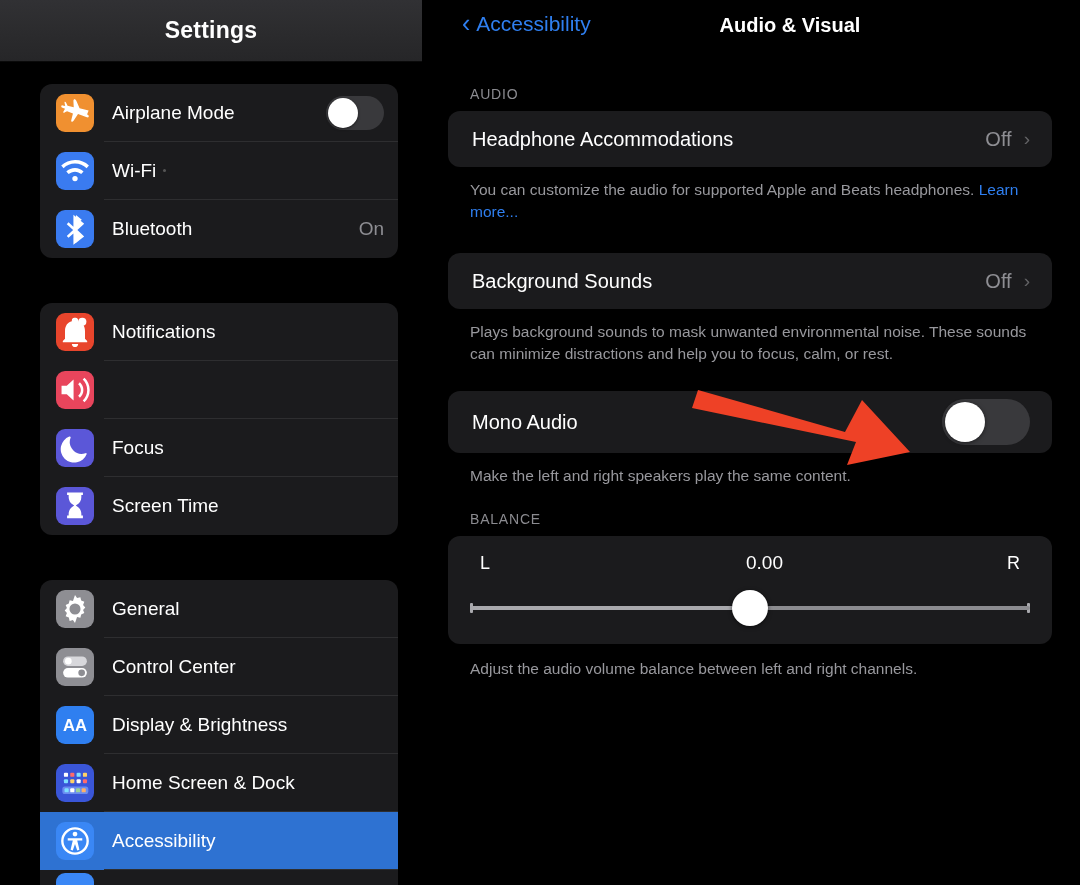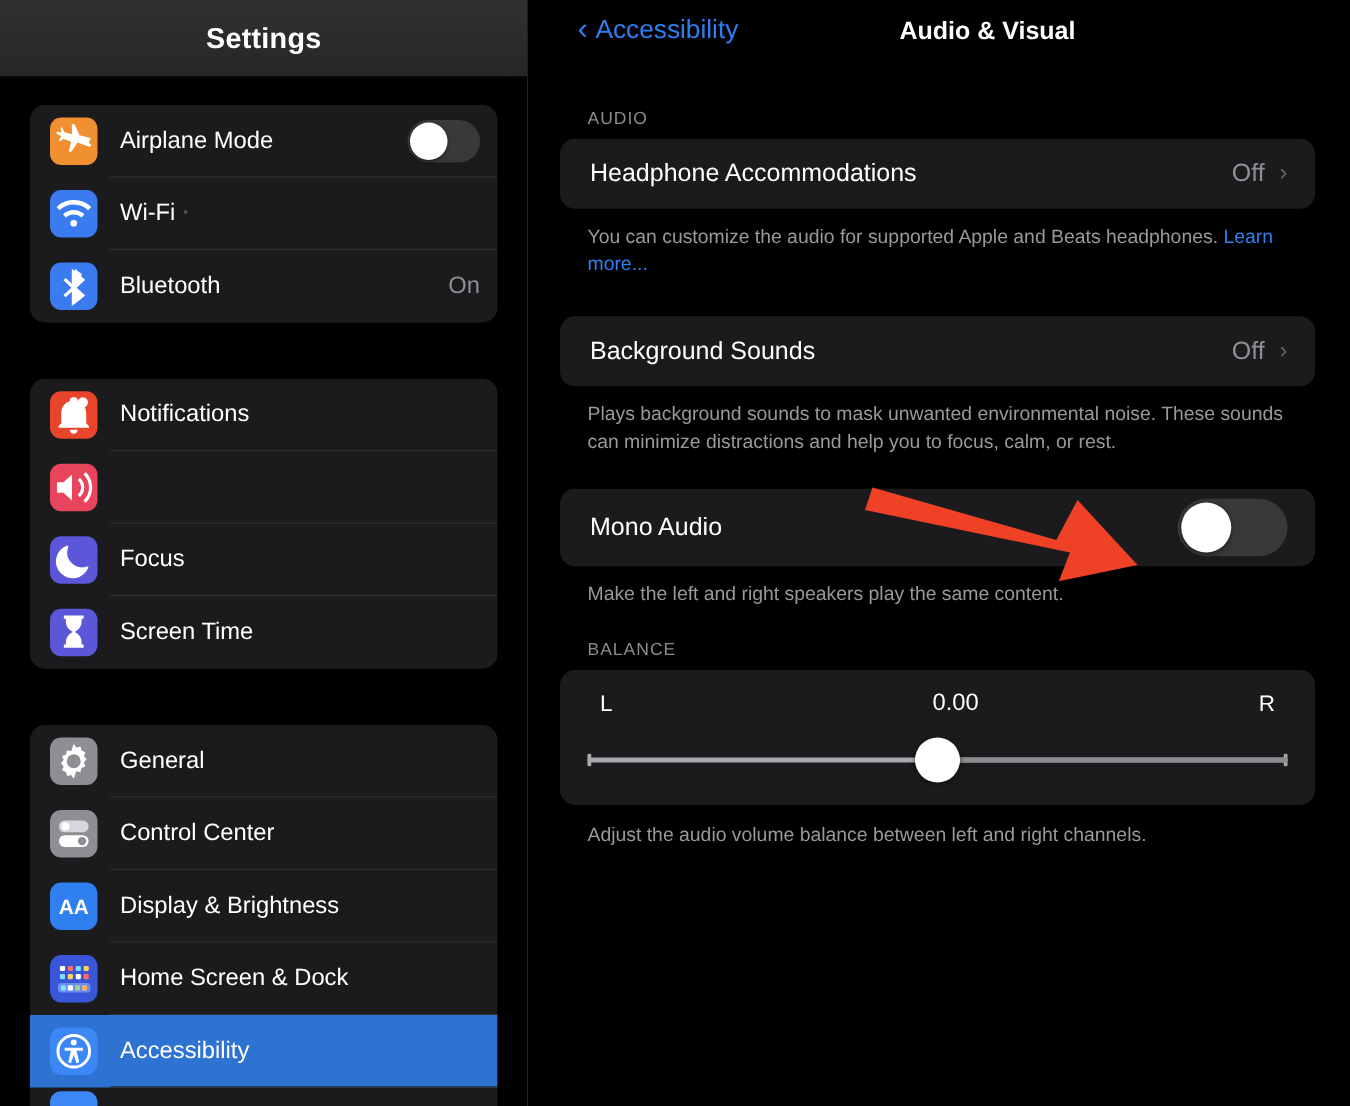--- a/index.html
+++ b/index.html
@@ -2,37 +2,37 @@
 <html><head>
 <meta charset="utf-8">
 <style>
   * { margin:0; padding:0; box-sizing:border-box; }
   html, body {
     width:1080px; height:885px;
     background:#000;
     font-family:"Liberation Sans", sans-serif;
     overflow:hidden;
   }
-  #screen { position:relative; width:1080px; height:885px; background:#d946ef; }
+  #screen { position:relative; width:1080px; height:885px; background:#7dd3fc; }
 
   
   #sidebar {
     position:absolute; left:0; top:0; width:422px; height:885px;
     background:#000; overflow:hidden;
   }
   #sidebar-header {
     position:relative; height:62px; width:422px;
     background:linear-gradient(180deg,#313134 0%,#2b2b2d 55%,#262628 100%);
     display:flex; align-items:center; justify-content:center;
     border-bottom:1px solid #0a0a0a;
   }
   #sidebar-title { color:#fff; font-size:23px; font-weight:bold; letter-spacing:.2px; }
 
   .sb-group {
-    margin:0 24px 0 24px;
+    margin:0 24px 0 40px;
     background:#1b1b1d;
     border-radius:12px;
     overflow:hidden;
   }
   .sb-group.g1 { margin-top:22px; }
   .sb-group.g2 { margin-top:45px; }
   .sb-group.g3 { margin-top:45px; }
 
   .sb-row {
     position:relative;

